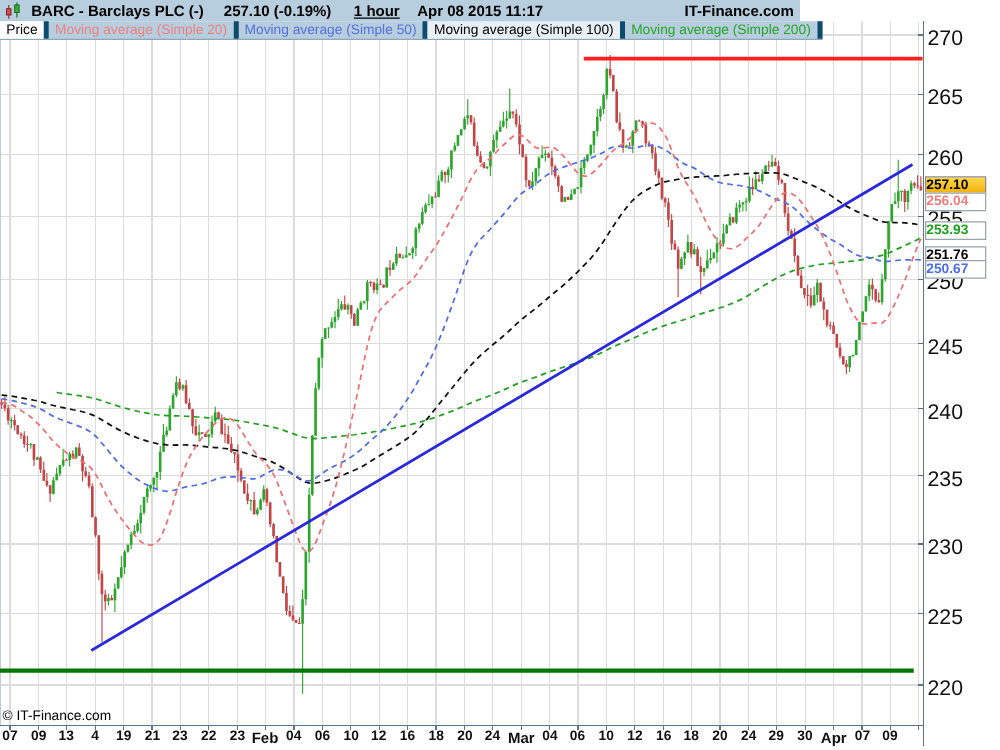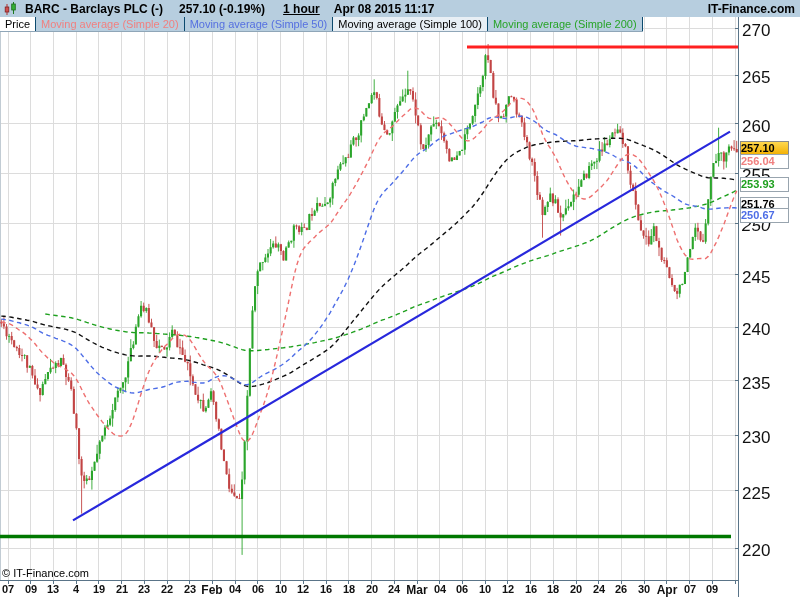--- a/index.html
+++ b/index.html
@@ -1,30 +1,30 @@
 <!DOCTYPE html>
 <html><head>
 <meta charset="utf-8">
 <style>
   html,body{margin:0;padding:0;}
   body{width:800px;height:600px;position:relative;overflow:hidden;background:#fff;
        font-family:"Liberation Sans","DejaVu Sans",sans-serif;}
   
-  #header{position:absolute;left:0;top:0;width:800px;height:17px;background:#b7cedf;
+  #header{position:absolute;left:0;top:0;width:640px;height:17px;background:#b7cedf;
           display:flex;align-items:center;z-index:3;font-size:12px;font-weight:bold;color:#000;}
   #header .t1{margin-left:7px;}
   #header .t2{margin-left:16px;}
   #header .t3{margin-left:18px;text-decoration:underline;}
   #header .t4{margin-left:14px;}
   #header .brand{margin-left:auto;margin-right:5px;}
   #hicon{margin-left:3px;width:15px;height:15px;}
   
   #tabbar{position:absolute;left:0;top:17px;height:14px;display:inline-flex;z-index:3;
           background:#b7cedf;border-bottom:1px solid #8fa6b8;}
-  .tab{font-size:11px;line-height:14px;padding:0 5px;border-right:1px solid #0c4a6e;
+  .tab{font-size:11px;line-height:14px;padding:0 5px;border-right:4px solid #0c4a6e;
        white-space:nowrap;cursor:default;}
   
   #chart{position:absolute;left:0;top:0;z-index:1;}
   
   .ylabel{position:absolute;left:742px;font-size:17px;color:#111;z-index:2;}
   .xlabel{position:absolute;top:583px;width:30px;text-align:center;font-size:11px;
           font-weight:bold;color:#111;z-index:2;}
   .xlabel.month{font-size:12px;}
   .badge{position:absolute;left:740px;width:47px;height:13px;line-height:13px;z-index:4;
          text-align:left;font-size:11px;font-weight:bold;background:#fff;
@@ -207,21 +207,21 @@
     <div class="xlabel" style="left: 379px;">24</div>
     <div class="xlabel month" style="left: 402px;">Mar</div>
     <div class="xlabel" style="left: 425px;">04</div>
     <div class="xlabel" style="left: 447px;">06</div>
     <div class="xlabel" style="left: 470px;">10</div>
     <div class="xlabel" style="left: 493px;">12</div>
     <div class="xlabel" style="left: 516px;">16</div>
     <div class="xlabel" style="left: 538px;">18</div>
     <div class="xlabel" style="left: 561px;">20</div>
     <div class="xlabel" style="left: 584px;">24</div>
-    <div class="xlabel" style="left: 606px;">26</div>
+    <div class="xlabel" style="left: 606px;">29</div>
     <div class="xlabel" style="left: 629px;">30</div>
     <div class="xlabel month" style="left: 652px;">Apr</div>
     <div class="xlabel" style="left: 675px;">07</div>
     <div class="xlabel" style="left: 697px;">09</div>
   </div>
 <div id="badges">
     <div class="badge last" style="top: 141px;">257.10</div>
     <div class="badge" style="color: rgb(240, 128, 128); top: 154px;">256.04</div>
     <div class="badge" style="color: rgb(30, 160, 30); top: 177px;">253.93</div>
     <div class="badge" style="color: rgb(0, 0, 0); top: 197px;">251.76</div>

